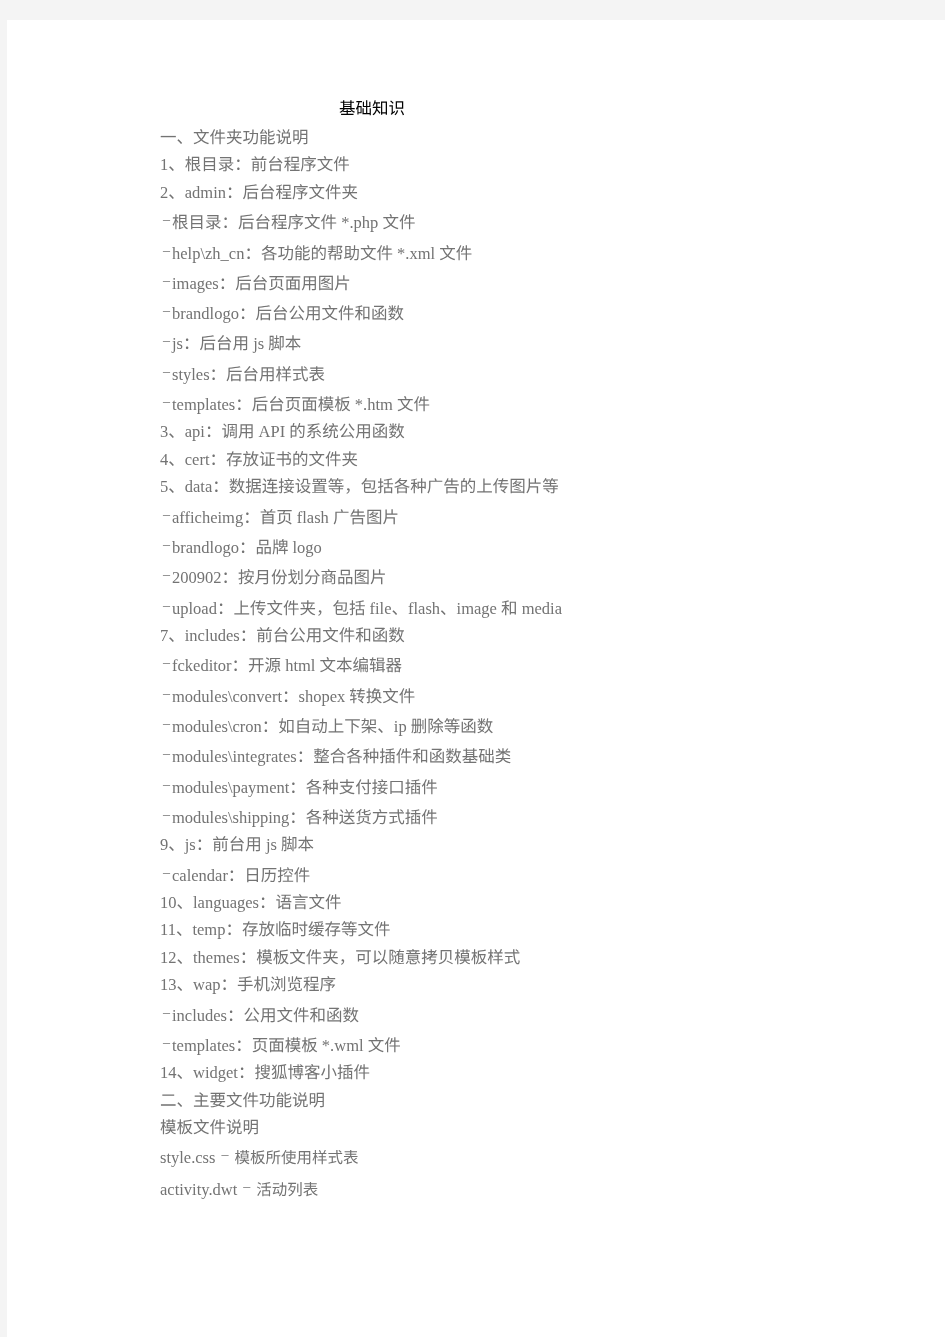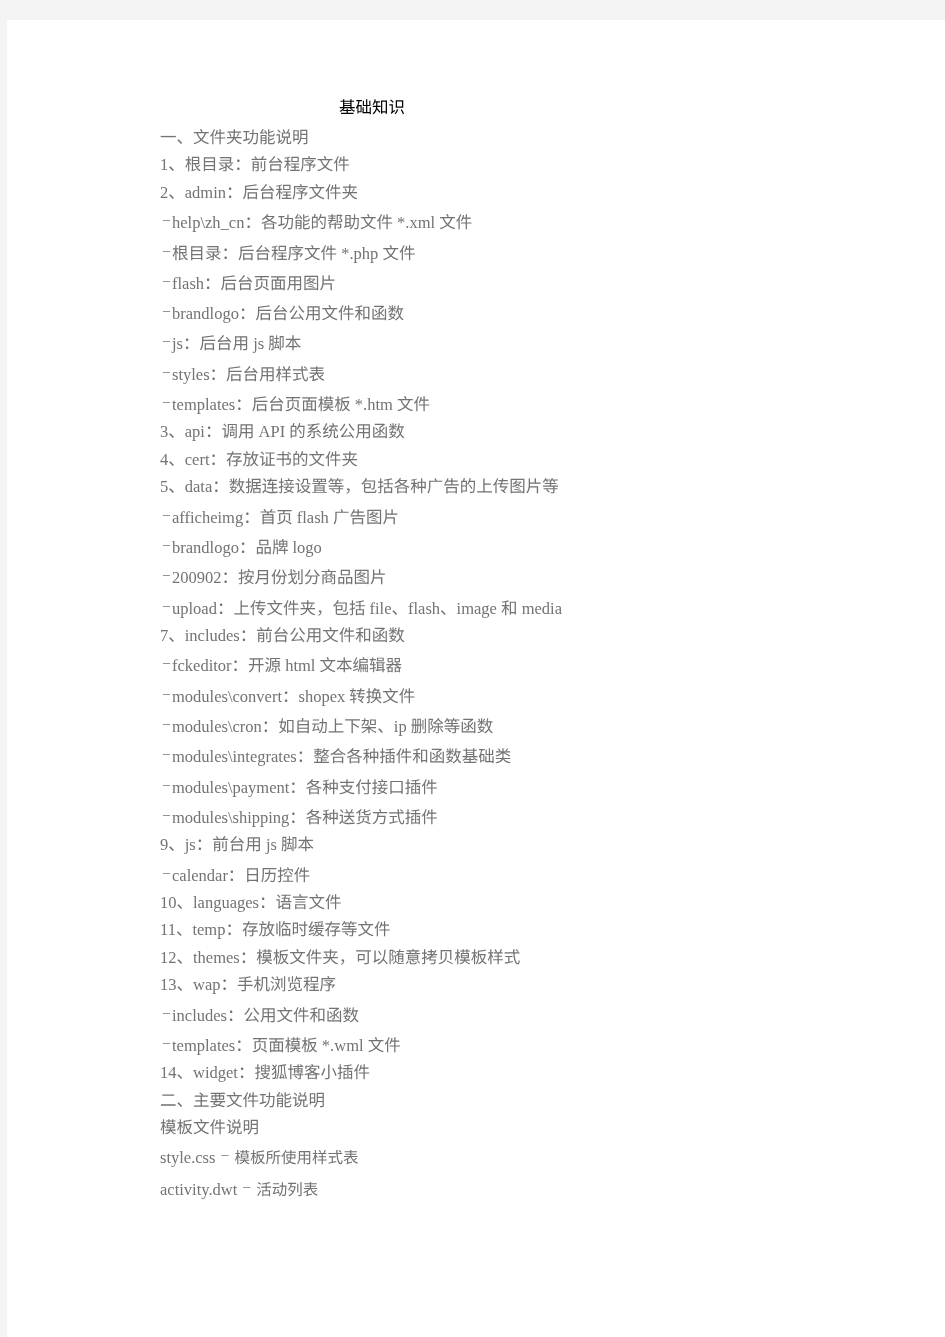--- a/index.html
+++ b/index.html
@@ -35,21 +35,20 @@
 
   .doc-title {
     font-size: 16.5px;
     line-height: 28px;
     color: #000000;
     text-align: left;
     padding-left: 186px;
     white-space: nowrap;
     margin: 0 0 1px 0;
     font-weight: normal;
-    font-family: Liberation Mono, monospace;
   }
 
   .doc-line {
     font-size: 16.5px;
     line-height: 27.4px;
     color: #737373;
     white-space: nowrap;
     letter-spacing: 0px;
   }
 
@@ -93,23 +92,23 @@
 
 <div class="page-sheet">
   <div class="page-body">
 
     <h1 class="doc-title">基础知识</h1>
 
     <div id="doc-content">
         <div class="doc-line level-0">一、文件夹功能说明</div>
         <div class="doc-line level-0">1、根目录：前台程序文件</div>
         <div class="doc-line level-0">2、admin：后台程序文件夹</div>
+        <div class="doc-line level-1"><span class="dash">–</span><span>根目录：后台程序文件 *.php 文件</span></div>
         <div class="doc-line level-1"><span class="dash">–</span><span>help\zh_cn：各功能的帮助文件 *.xml 文件</span></div>
-        <div class="doc-line level-1"><span class="dash">–</span><span>根目录：后台程序文件 *.php 文件</span></div>
-        <div class="doc-line level-1"><span class="dash">–</span><span>flash：后台页面用图片</span></div>
+        <div class="doc-line level-1"><span class="dash">–</span><span>images：后台页面用图片</span></div>
         <div class="doc-line level-1"><span class="dash">–</span><span>brandlogo：后台公用文件和函数</span></div>
         <div class="doc-line level-1"><span class="dash">–</span><span>js：后台用 js 脚本</span></div>
         <div class="doc-line level-1"><span class="dash">–</span><span>styles：后台用样式表</span></div>
         <div class="doc-line level-1"><span class="dash">–</span><span>templates：后台页面模板 *.htm 文件</span></div>
         <div class="doc-line level-0">3、api：调用 API 的系统公用函数</div>
         <div class="doc-line level-0">4、cert：存放证书的文件夹</div>
         <div class="doc-line level-0">5、data：数据连接设置等，包括各种广告的上传图片等</div>
         <div class="doc-line level-1"><span class="dash">–</span><span>afficheimg：首页 flash 广告图片</span></div>
         <div class="doc-line level-1"><span class="dash">–</span><span>brandlogo：品牌 logo</span></div>
         <div class="doc-line level-1"><span class="dash">–</span><span>200902：按月份划分商品图片</span></div>

